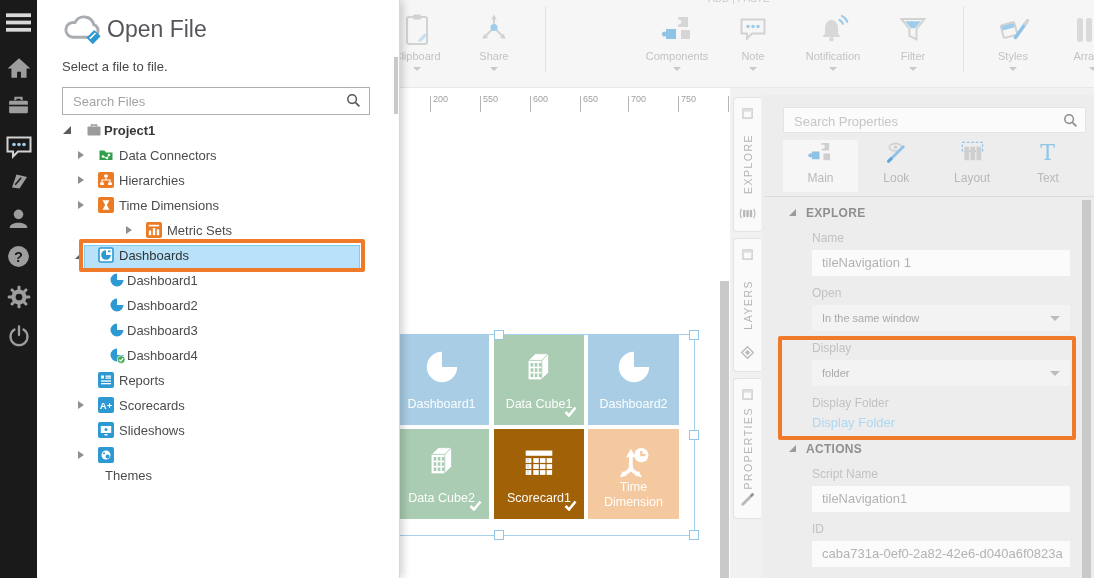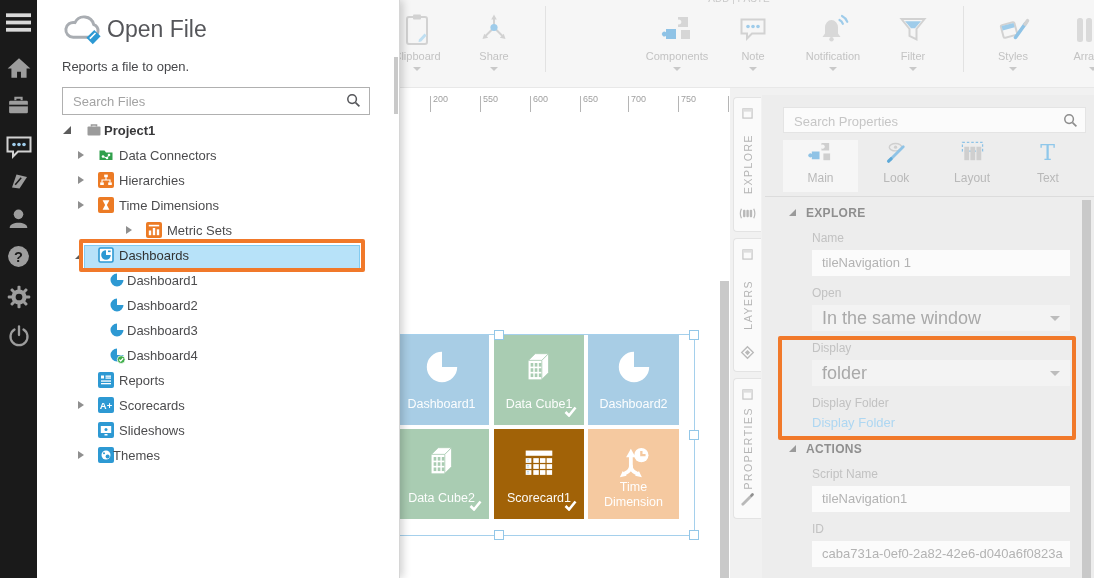--- a/index.html
+++ b/index.html
@@ -57,21 +57,21 @@
   .ptab{position:absolute;top:45px;width:75px;height:52px;display:flex;flex-direction:column;align-items:center;cursor:pointer;}
   .ptab.active{background:#f6f6f6;}
   .ptab-label{font-size:12px;color:#b9b9b9;margin-top:2px;}
   .p-hdr{position:absolute;left:27px;font-size:12px;font-weight:bold;color:#8f8f8f;letter-spacing:.3px;}
   .p-hdr .tri{display:inline-block;width:0;height:0;border-left:7px solid transparent;border-bottom:7px solid #9a9a9a;
         margin-right:10px;position:relative;top:-1px;}
   .p-lbl{position:absolute;left:50px;font-size:12px;color:#c2c2c2;}
   .p-input{position:absolute;left:50px;width:258px;height:26px;background:#fbfbfb;box-sizing:border-box;
         font-size:13px;color:#b3b3b3;line-height:26px;padding-left:10px;overflow:hidden;white-space:nowrap;}
   .p-select{position:absolute;left:50px;width:258px;height:26px;background:#f3f3f3;box-sizing:border-box;
-        font-size:18px;color:#a9a9a9;line-height:26px;padding-left:10px;cursor:pointer;}
+        font-size:11px;color:#a9a9a9;line-height:26px;padding-left:10px;cursor:pointer;}
   .p-select .chev{position:absolute;right:10px;top:11px;width:0;height:0;border-left:5px solid transparent;
         border-right:5px solid transparent;border-top:5px solid #bcbcbc;}
   .p-link{position:absolute;left:50px;font-size:13px;color:#aed7f2;cursor:pointer;}
   .scroll-thumb{position:absolute;background:#c9c9c9;}
   .annot{position:absolute;border:4px solid #f1792a;border-radius:2px;z-index:60;pointer-events:none;}
   #clip-top{position:absolute;left:694px;top:0;width:90px;height:5px;overflow:hidden;z-index:2;}
   #clip-top span{display:block;margin-top:-7px;font-size:10px;color:#c9c9c9;text-align:center;}
 </style>
 </head>
 <body>
@@ -496,21 +496,21 @@
     <div class="scroll-thumb" style="left:320px;top:105px;width:9px;height:378px;"></div>
   </div>
 
   <div id="dialog">
     <span class="abs" style="left:23px;top:11px;" id="logo"><svg viewBox="0 0 46 38" width="45" height="38">
           <path d="M33.5 26.5 H13.5 a7.6 7.6 0 1 1 1.8 -15 A10.2 10.2 0 0 1 34.5 13.5 a6.8 6.8 0 0 1 -1 13" fill="#fff" stroke="#a9adb2" stroke-width="3" stroke-linejoin="round" stroke-linecap="round"></path>
           <polygon points="27,27 35,19 41.5,25.5 33.5,33.5" fill="#2d99d3"></polygon>
           <line x1="30.5" y1="27.8" x2="36.3" y2="22" stroke="#fff" stroke-width="1.6"></line>
         </svg></span>
     <div id="dlg-title">Open File</div>
-    <div id="dlg-sub">Reports a file to open.</div>
+    <div id="dlg-sub">Select a file to file.</div>
     <div id="dlg-search">
       <input placeholder="Search Files" style="">
       <span class="abs" style="right:8px;top:5px;" id="dlg-mag"><svg viewBox="0 0 16 16" width="15" height="15">
             <circle cx="6.5" cy="6.5" r="4.6" fill="none" stroke="#55565a" stroke-width="1.6"></circle>
             <line x1="10.2" y1="10.2" x2="14.3" y2="14.3" stroke="#55565a" stroke-width="1.8"></line>
           </svg></span>
     </div>
     <div id="tree">
         <div class="tree-row" style="top: 118px;">
           <div class="exp-e" style="left: 26px;"></div>
@@ -639,21 +639,21 @@
           <div class="tree-label" style="left: 82px;">Slideshows</div>
         </div>
         <div class="tree-row" style="top: 443px;">
           <div class="exp-c" style="left: 41px;"></div>
           <div class="tree-icon" style="left: 61px;"><svg viewBox="0 0 16 16" width="16" height="16">
               <rect width="16" height="16" rx="2" fill="#2d99d3"></rect>
               <circle cx="8" cy="8" r="4.5" fill="#fff"></circle>
               <circle cx="9.6" cy="9.4" r="2" fill="#2d99d3"></circle>
               <circle cx="6" cy="6.3" r="1" fill="#2d99d3"></circle>
             </svg></div>
-          <div class="tree-label" style="left: 76px;">Themes</div>
+          <div class="tree-label" style="left: 68px; margin-top: 20px;">Themes</div>
         </div>
       </div>
     <div class="scroll-thumb" style="left:357px;top:57px;width:4px;height:57px;"></div>
   </div>
 
   <div class="annot" style="left:79px;top:239px;width:278px;height:25px;"></div>
   <div class="annot" style="left:778px;top:336px;width:290px;height:96px;"></div>
 
 </div>
 

